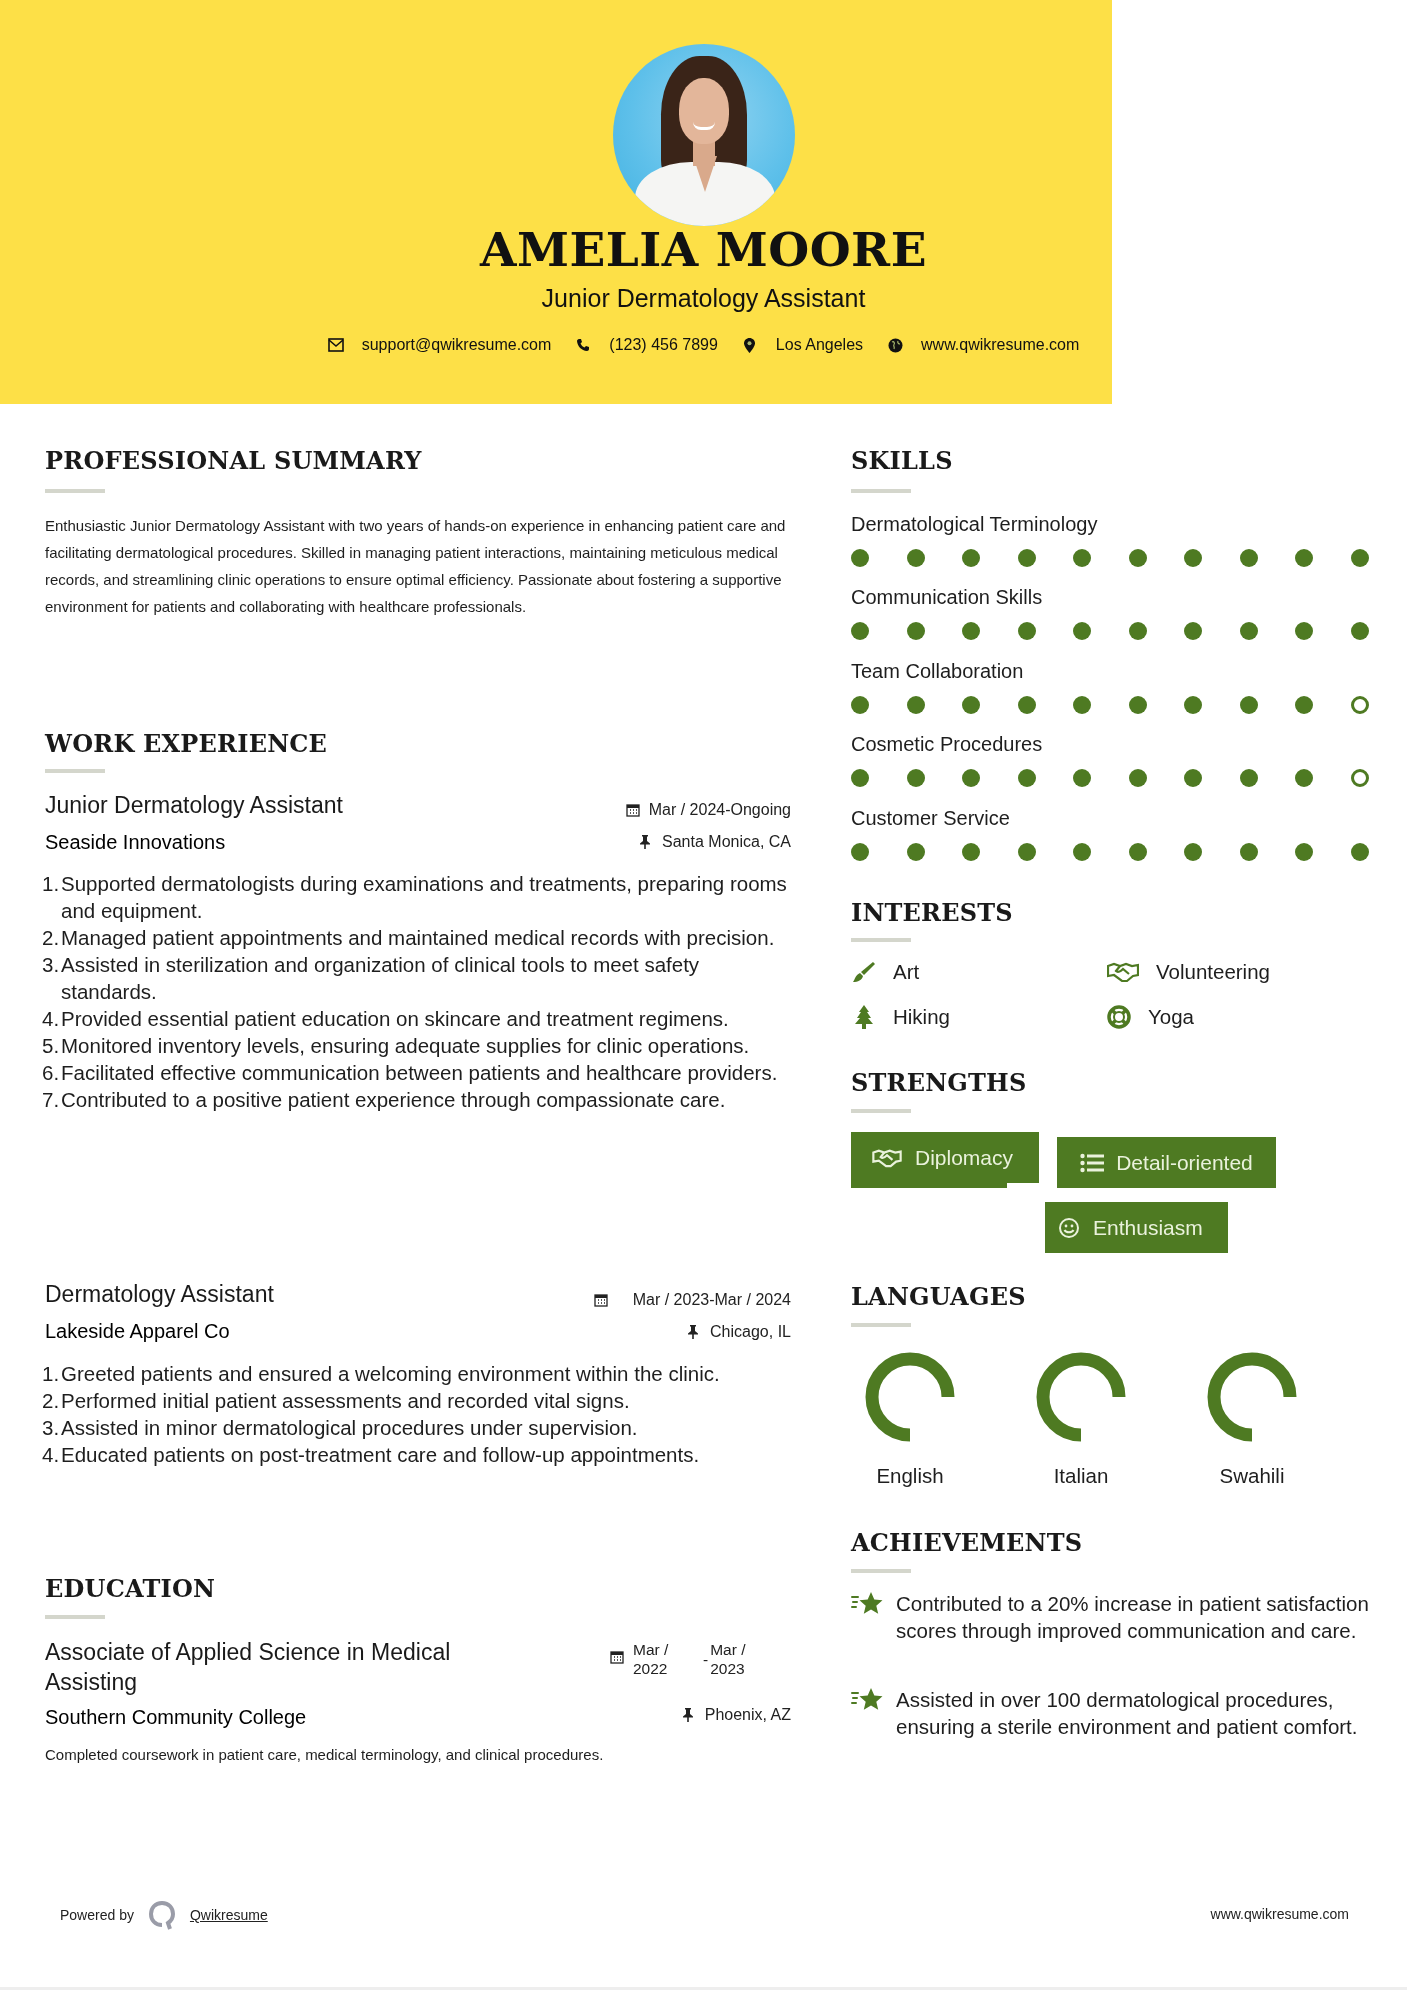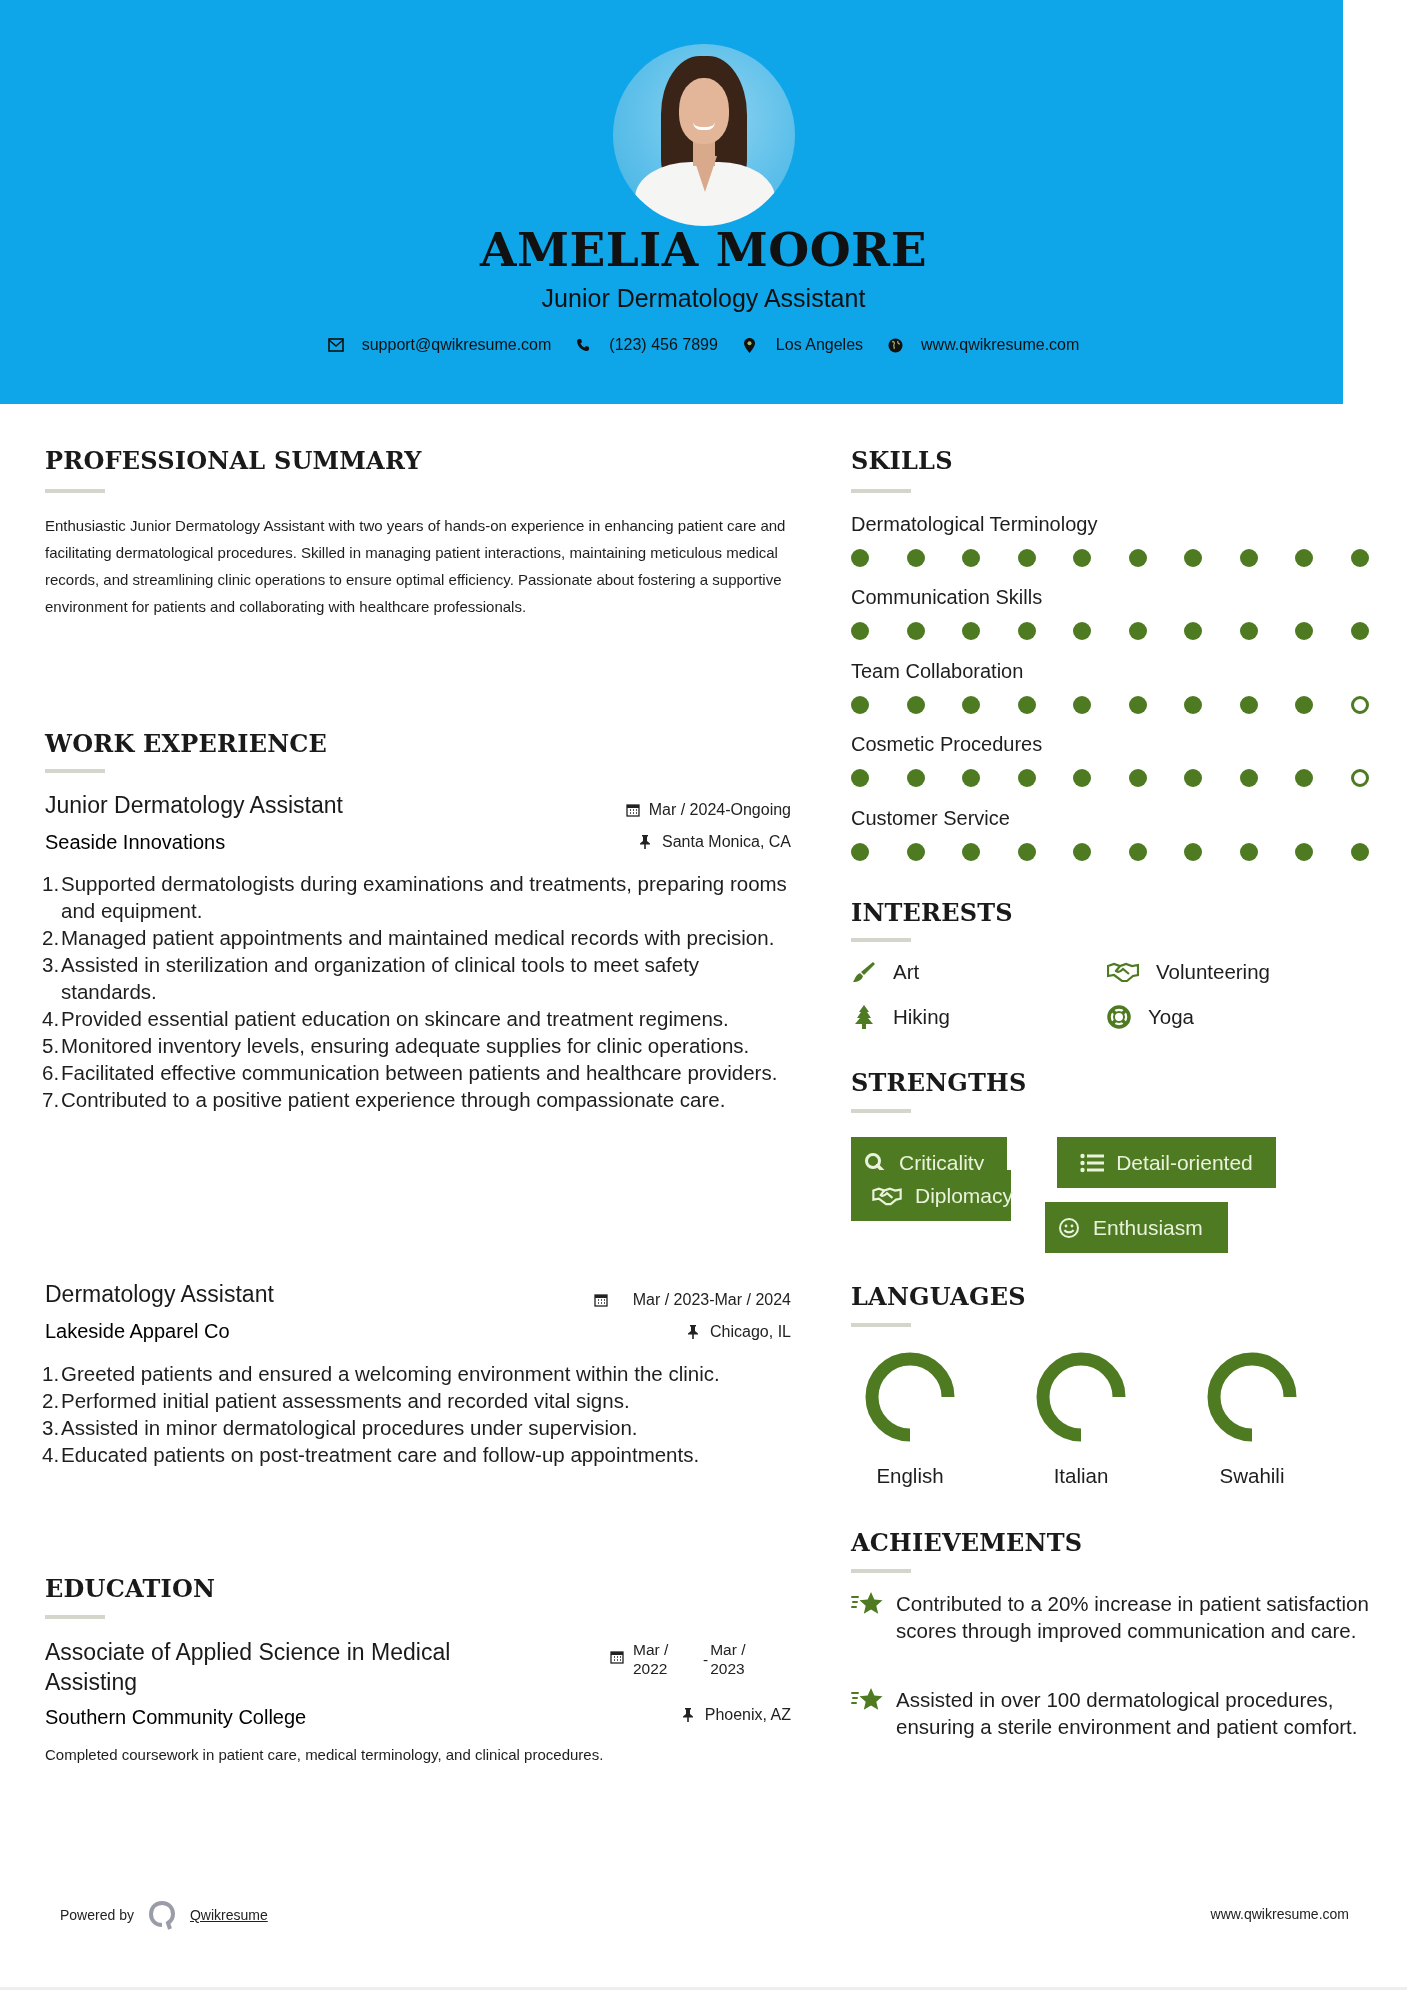--- a/index.html
+++ b/index.html
@@ -1,19 +1,19 @@
 <!DOCTYPE html>
 <html><head>
 <meta charset="utf-8">
 <style>
   * { box-sizing: border-box; margin: 0; padding: 0; }
   html, body { width: 1407px; height: 1990px; background: #ffffff; }
   body { font-family: "Liberation Sans", "DejaVu Sans", sans-serif; color: #222; position: relative; overflow: hidden; }
 
-  .header { position: absolute; left: 0; top: 0; width: 1343px; height: 404px; background: #0ea5e9; }
+  .header { position: absolute; left: 0; top: 0; width: 1112px; height: 404px; background: #fde047; }
   .avatar { position: absolute; left: 613px; top: 44px; width: 182px; height: 182px; border-radius: 50%;
     background: radial-gradient(circle at 55% 40%, #8fd3f0 0%, #5ec0ea 55%, #3fb0e0 100%); overflow: hidden; }
   .avatar .hair { position: absolute; left: 48px; top: 12px; width: 86px; height: 130px; background: #3a2418; border-radius: 45% 45% 20% 20%; }
   .avatar .face { position: absolute; left: 66px; top: 34px; width: 50px; height: 66px; background: #e3b69a; border-radius: 48% 48% 45% 45%; }
   .avatar .neck { position: absolute; left: 80px; top: 92px; width: 22px; height: 30px; background: #d9a98b; }
   .avatar .shirt { position: absolute; left: 22px; top: 118px; width: 140px; height: 90px; background: #f5f5f3; border-radius: 40% 40% 0 0; }
   .avatar .vneck { position: absolute; left: 80px; top: 112px; width: 0; height: 0; border-left: 12px solid transparent; border-right: 12px solid transparent; border-top: 36px solid #d9a98b; }
   .avatar .smile { position: absolute; left: 80px; top: 78px; width: 22px; height: 8px; border-bottom: 3px solid #fff; border-radius: 0 0 12px 12px; }
 
   .name { position: absolute; left: 0; top: 222px; width: 1407px; text-align: center; font-family: "DejaVu Serif", "Liberation Serif", serif; font-weight: bold; font-size: 47px; color: #111; letter-spacing: 0.5px; }
@@ -336,21 +336,21 @@
         <circle cx="2.5" cy="3" r="2.2" fill="#eaf2dc"></circle>
         <circle cx="2.5" cy="10" r="2.2" fill="#eaf2dc"></circle>
         <circle cx="2.5" cy="17" r="2.2" fill="#eaf2dc"></circle>
         <rect x="7" y="1.5" width="17" height="3" fill="#eaf2dc"></rect>
         <rect x="7" y="8.5" width="17" height="3" fill="#eaf2dc"></rect>
         <rect x="7" y="15.5" width="17" height="3" fill="#eaf2dc"></rect>
       </svg>
   </span>
   <span>Detail-oriented</span>
 </div>
-<div class="chip" style="left:851px; top:1170px; width:160px;padding-left:20px;">
+<div class="chip" style="left:851px; top:1132px; width:188px;padding-left:20px;">
   <span class="ic" style="width:32px;">
     <svg width="32" height="20" viewBox="0 0 32 22">
         <path d="M1 5 L7 3 L13 5 L19 3 L25 5 L31 4 L31 14 L26 15 L20 20 L15 20 L7 14 L1 15 Z" fill="none" stroke="#eaf2dc" stroke-width="2.4"></path>
         <path d="M13 5 L9 10 C11 12 14 10 16 8 L22 13" fill="none" stroke="#eaf2dc" stroke-width="2.4"></path>
       </svg>
   </span>
   <span>Diplomacy</span>
 </div>
 <div class="chip" style="left:1045px; top:1202px; width:183px;">
   <span class="ic">

